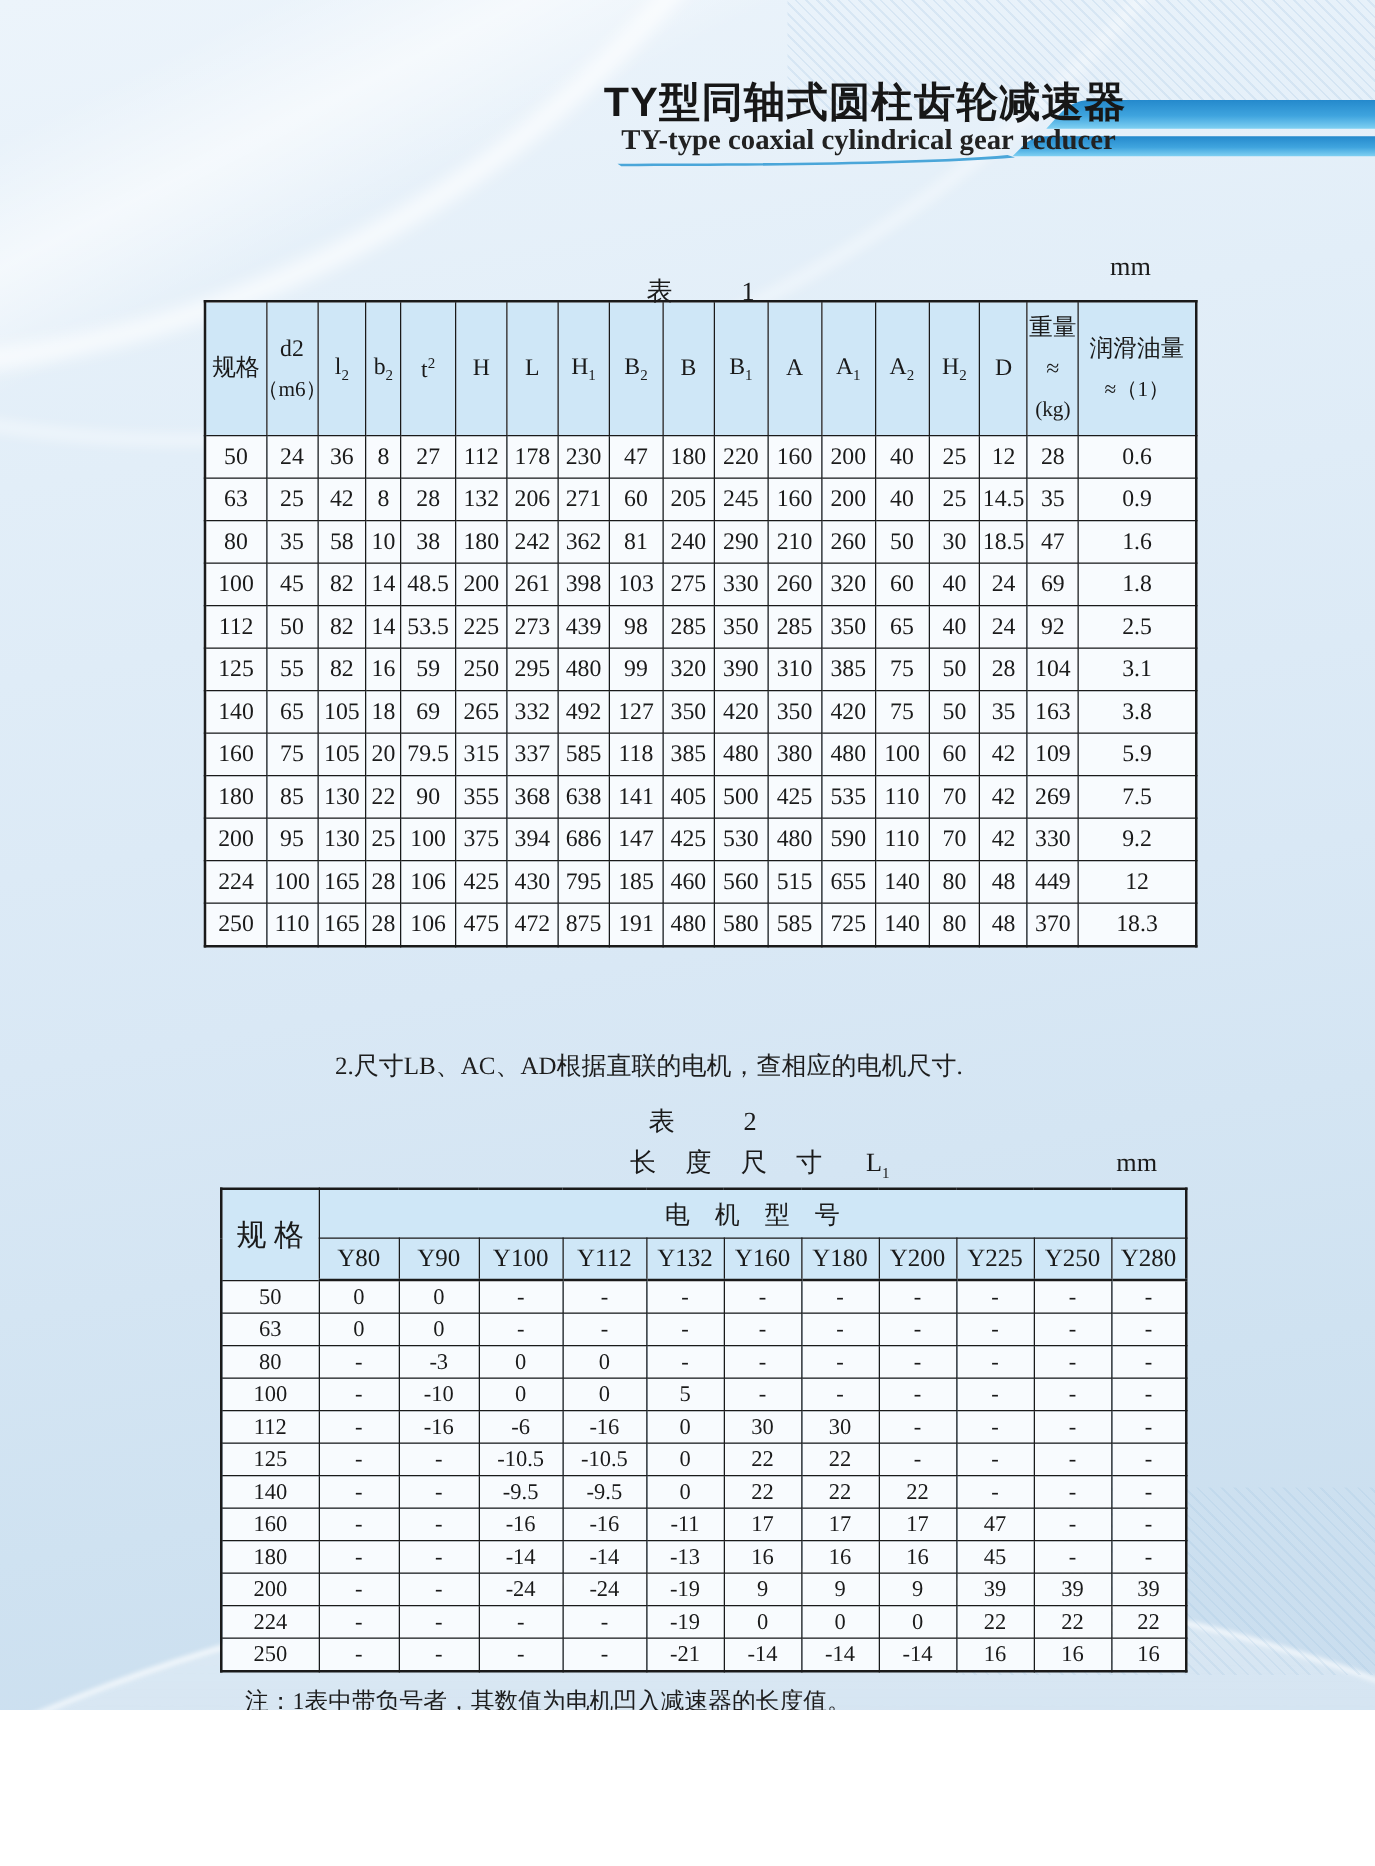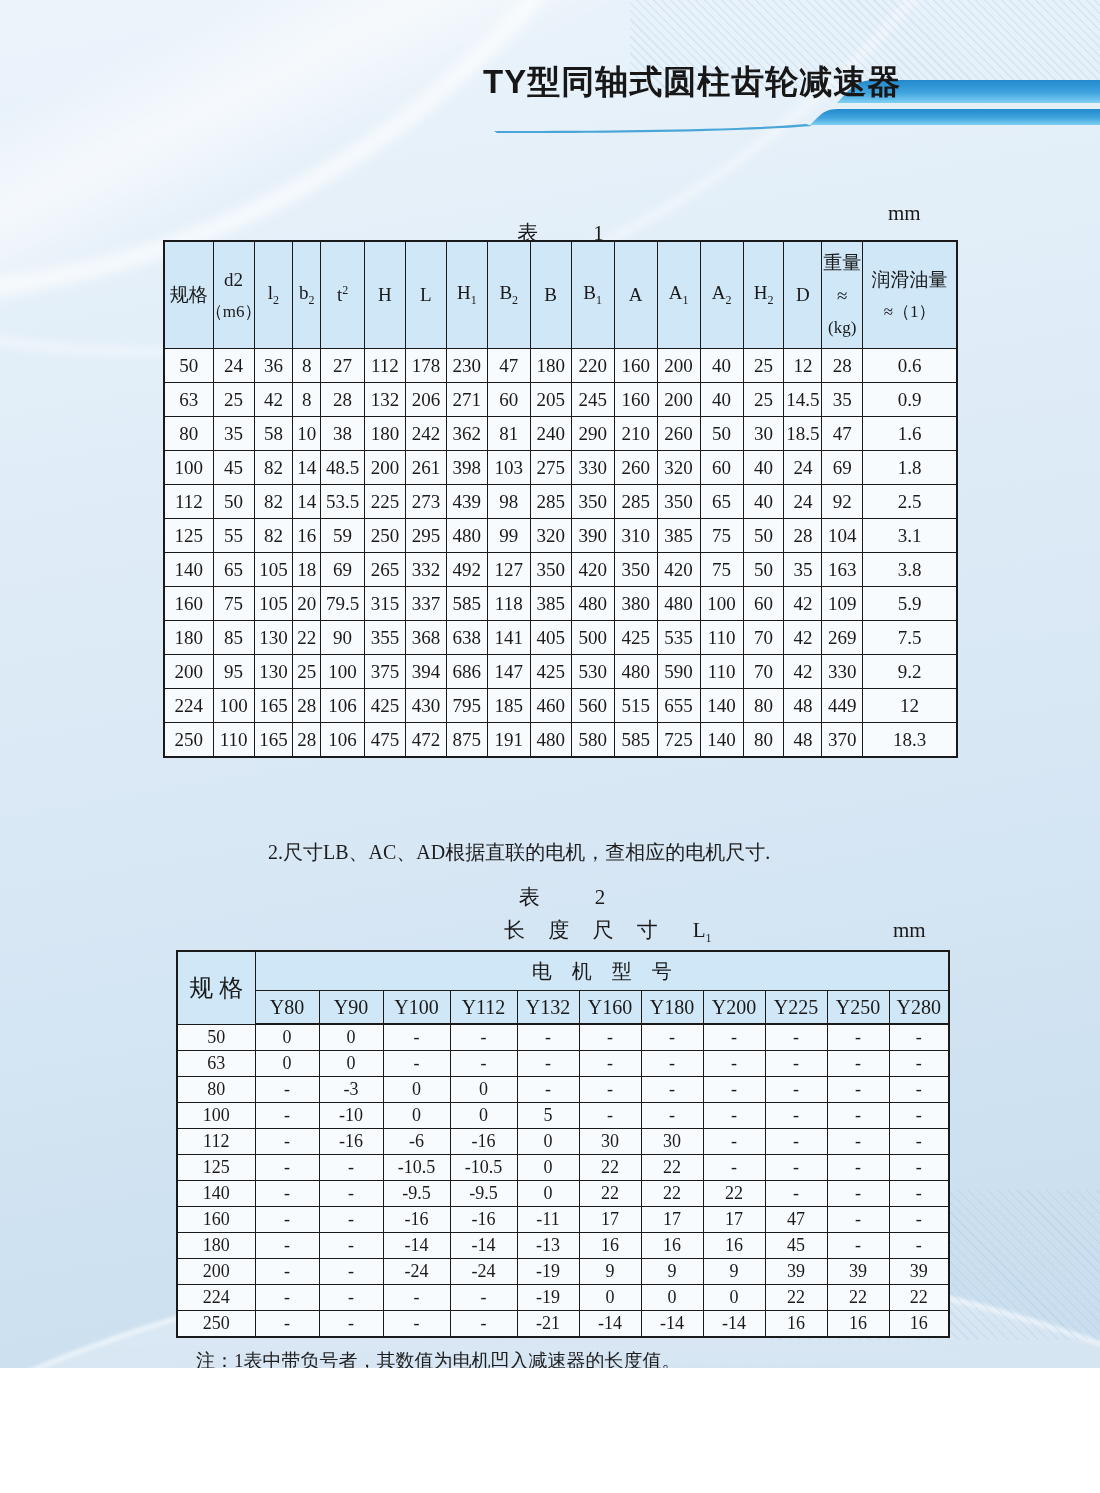--- a/index.html
+++ b/index.html
@@ -79,20 +79,21 @@
         <stop offset="0.55" stop-color="#3fa4de"></stop>
         <stop offset="1" stop-color="#7fd0f2"></stop>
       </linearGradient>
     </defs>
     <path d="M1100,80 L874,80 C860,80 854,85 847,92 L837,103 L1100,103 Z" fill="url(#bandg)"></path>
     <path d="M1100,109 L838,109 C828,109 823,112 817,118 L810,125 L1100,125 Z" fill="url(#bandg)"></path>
     <path d="M812,126 C740,132 600,133 497,133 L494,131 C600,131 740,130 806,124 Z" fill="#4aa6d9"></path>
   </svg>
 
   <div class="title-cn">TY型同轴式圆柱齿轮减速器</div>
+  <div class="title-en">TY-type coaxial cylindrical gear reducer</div>
 
   <div class="cap" style="left:163px; top:201px; width:795px; text-align:center;margin-top:18px;">
     <span>表</span><span class="num">1</span>
   </div>
   <div class="unit" style="left:888px; top:201px;">mm</div>
 
   <table id="t1">
       <colgroup>
         <col style="width:48px">
         <col style="width:40px">

